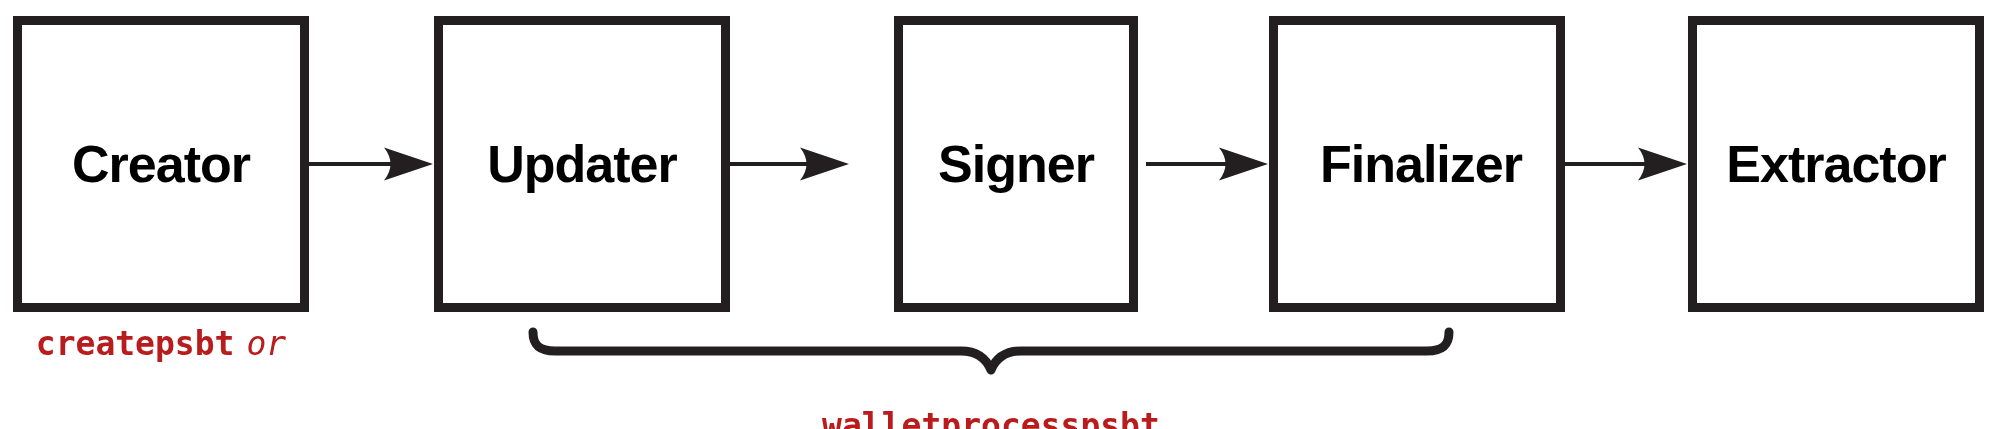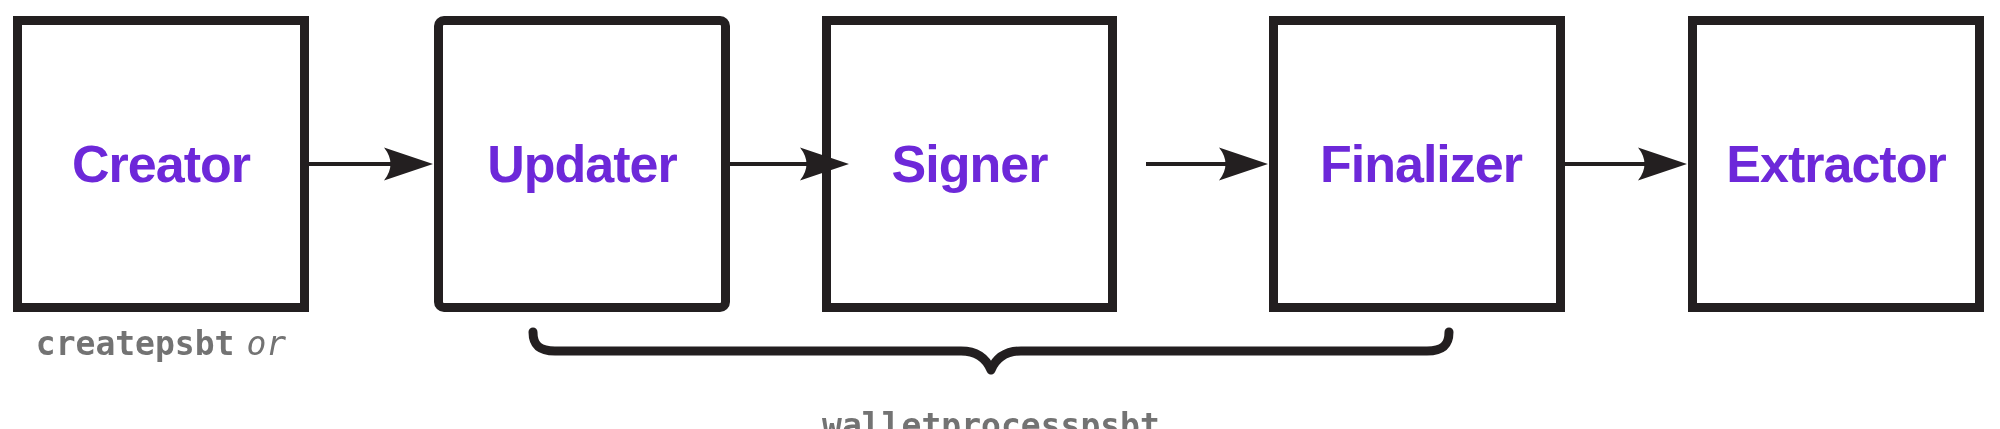--- a/index.html
+++ b/index.html
@@ -16,30 +16,30 @@
     top: 16px;
     height: 296px;
     border: 9px solid #231f20;
     background: #ffffff;
     box-sizing: border-box;
     display: flex;
     align-items: center;
     justify-content: center;
   }
   .b1 { left: 13px;   width: 296px; }
-  .b2 { left: 434px;  width: 296px; border-radius: 10px; }
-  .b3 { left: 822px;  width: 295px; }
+  .b2 { left: 434px;  width: 296px; }
+  .b3 { left: 894px;  width: 244px; }
   .b4 { left: 1269px; width: 296px; padding-left: 8px; }
   .b5 { left: 1688px; width: 296px; }
   .box-label {
     font-family: "Liberation Sans", sans-serif;
     font-weight: 700;
     font-size: 52px;
     letter-spacing: -1px;
-    color: #6d28d9;
+    color: #000000;
     white-space: nowrap;
   }
   .arrow {
     position: absolute;
     top: 144px;
     height: 40px;
     display: block;
   }
   .a1 { left: 309px;  width: 125px; }
   .a2 { left: 730px;  width: 120px; }
@@ -49,21 +49,21 @@
     position: absolute;
     left: 523px;
     top: 325px;
     width: 936px;
     height: 56px;
     display: block;
   }
   .caption {
     position: absolute;
     text-align: center;
-    color: #737373;
+    color: #b91c1c;
     font-family: "DejaVu Sans Mono", monospace;
     font-weight: 700;
     font-size: 33px;
     line-height: 45px;
     white-space: nowrap;
   }
   .cap-creator   { left: 13px;   top: 321px; width: 296px; }
   .cap-extractor { left: 1688px; top: 321px; width: 292px; }
   .cap-brace     { left: 523px;  top: 383px; width: 936px; line-height: 40px; margin-top: 23px; }
   .conj {

